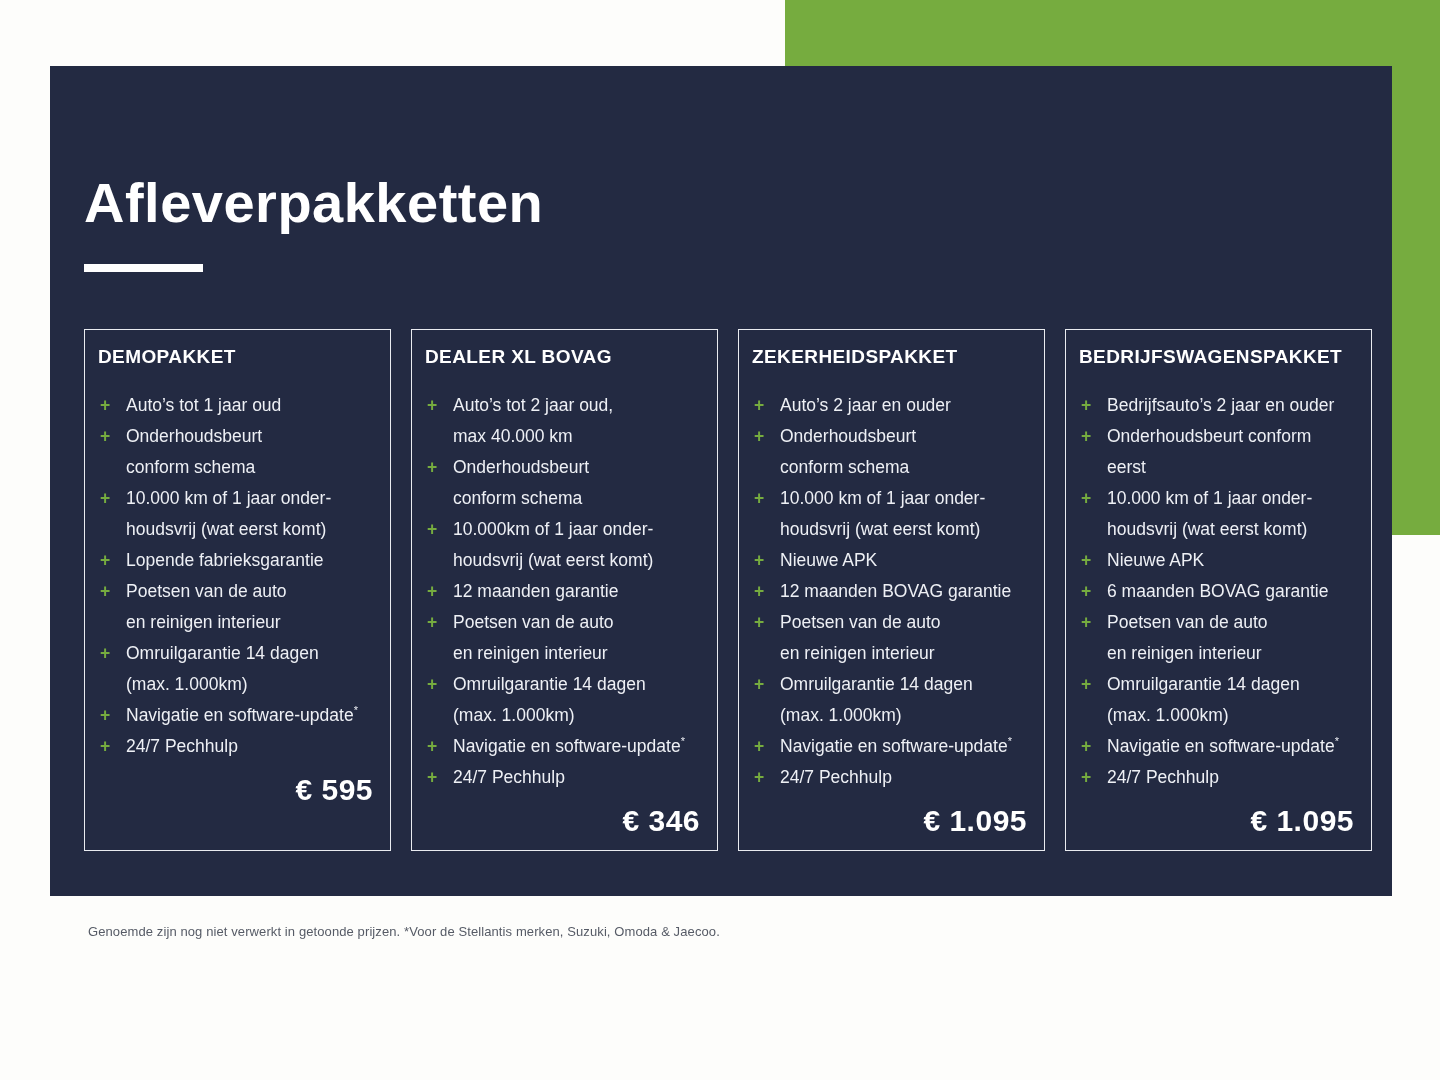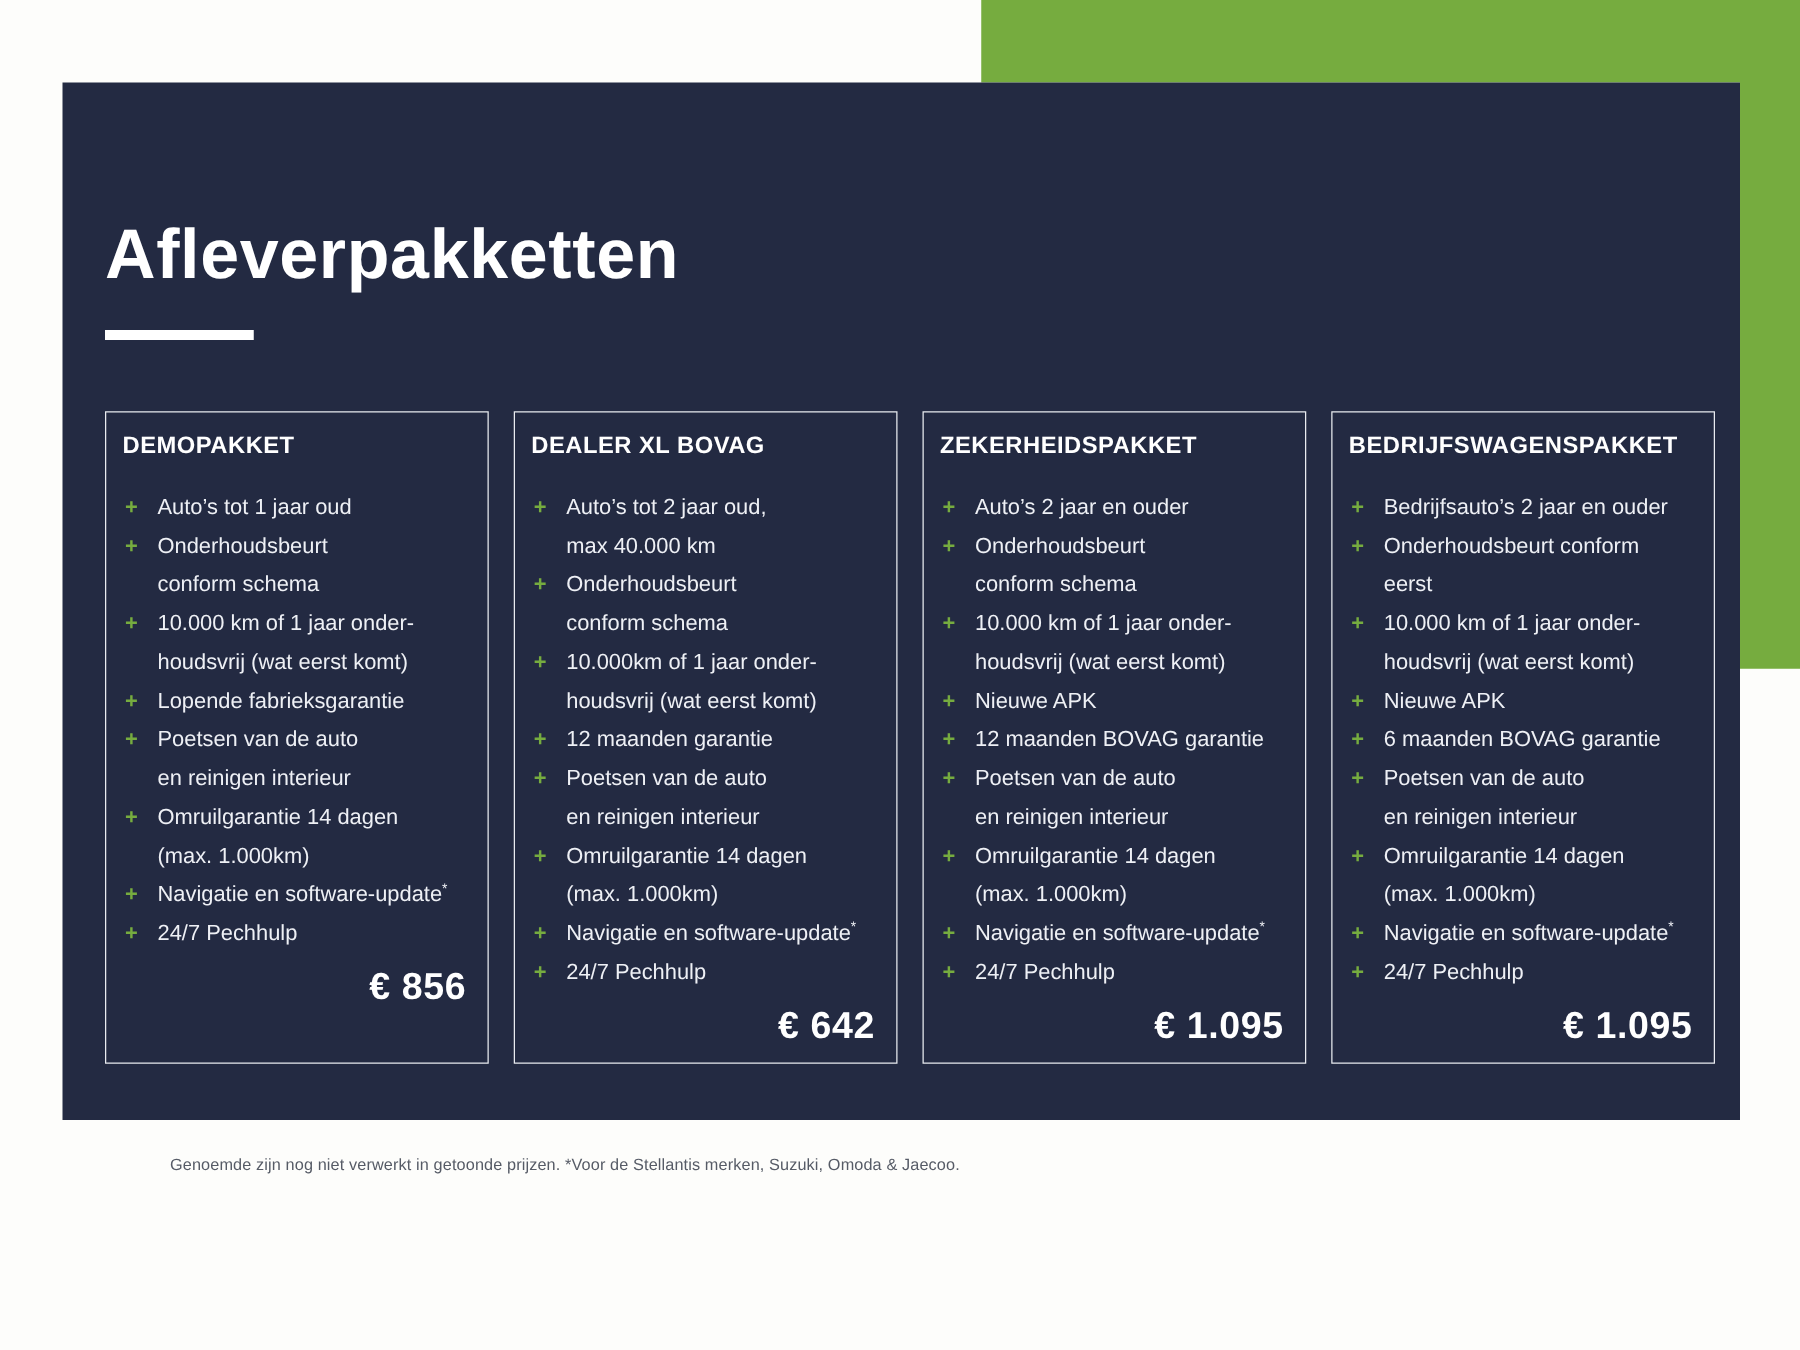--- a/index.html
+++ b/index.html
@@ -70,21 +70,21 @@
     text-align:right;
     margin-top:11px;
     padding-right:2px;
     color:#FFFFFF;
     font-size:30px;
     font-weight:bold;
     letter-spacing:0.5px;
   }
   .footnote{
     position:absolute;left:88px;top:924px;
-    color:var(--footnote);font-size:13px;letter-spacing:0.1px;margin-left:48px;
+    color:var(--footnote);font-size:13px;letter-spacing:0.1px;
   }
 </style>
 </head>
 <body>
 
 <div class="green-top"></div>
 <div class="green-side"></div>
 
 <div class="panel"></div>
 
@@ -117,21 +117,21 @@
           <div class="fline"><span class="plus">+</span>Omruilgarantie 14 dagen</div>
           <div class="fline">(max. 1.000km)</div>
         </div>
         <div class="feature">
           <div class="fline"><span class="plus">+</span><span>Navigatie en software-update</span><sup>*</sup></div>
         </div>
         <div class="feature">
           <div class="fline"><span class="plus">+</span>24/7 Pechhulp</div>
         </div>
       </div>
-      <div class="card-price">€ 856</div>
+      <div class="card-price">€ 595</div>
     </div>
     <div class="card">
       <div class="card-title">DEALER XL BOVAG</div>
       <div class="feature-list">
         <div class="feature">
           <div class="fline"><span class="plus">+</span>Auto’s tot 2 jaar oud,</div>
           <div class="fline">max 40.000 km</div>
         </div>
         <div class="feature">
           <div class="fline"><span class="plus">+</span>Onderhoudsbeurt</div>
@@ -152,21 +152,21 @@
           <div class="fline"><span class="plus">+</span>Omruilgarantie 14 dagen</div>
           <div class="fline">(max. 1.000km)</div>
         </div>
         <div class="feature">
           <div class="fline"><span class="plus">+</span><span>Navigatie en software-update</span><sup>*</sup></div>
         </div>
         <div class="feature">
           <div class="fline"><span class="plus">+</span>24/7 Pechhulp</div>
         </div>
       </div>
-      <div class="card-price">€ 642</div>
+      <div class="card-price">€ 346</div>
     </div>
     <div class="card">
       <div class="card-title">ZEKERHEIDSPAKKET</div>
       <div class="feature-list">
         <div class="feature">
           <div class="fline"><span class="plus">+</span>Auto’s 2 jaar en ouder</div>
         </div>
         <div class="feature">
           <div class="fline"><span class="plus">+</span>Onderhoudsbeurt</div>
           <div class="fline">conform schema</div>

